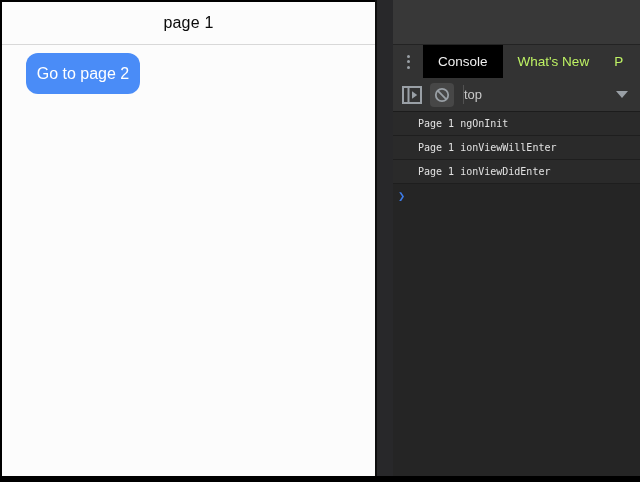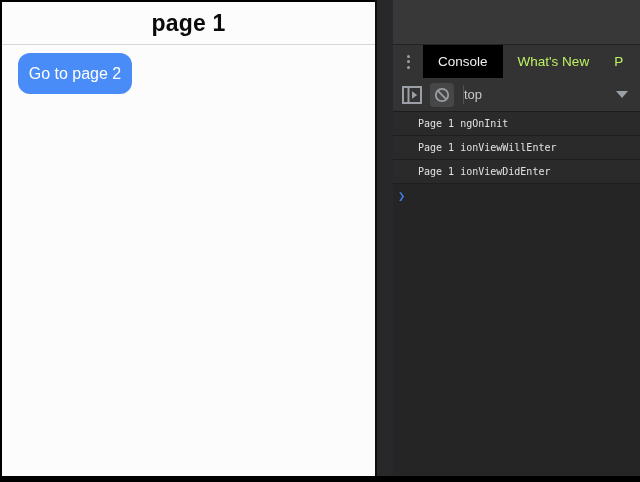--- a/index.html
+++ b/index.html
@@ -11,24 +11,24 @@
   
   .app-window{
     position:absolute;left:2px;top:2px;width:373px;height:474px;
     background:#fcfcfc;overflow:hidden;
   }
   .app-header{
     height:43px;background:#fcfcfc;border-bottom:1px solid #d8d8d8;
     display:flex;align-items:center;justify-content:center;
   }
   .app-title{
-    font-size:23px;font-weight:700;color:#0a0a0a;letter-spacing:.2px;
+    font-size:16px;font-weight:400;color:#0a0a0a;letter-spacing:.2px;
   }
   .app-button{
-    position:absolute;left:16px;top:51px;width:114px;height:41px;
+    position:absolute;left:24px;top:51px;width:114px;height:41px;
     background:#4a8cf7;border:none;border-radius:12px;
     color:#fff;font-size:16px;font-family:"Liberation Sans",sans-serif;
     display:flex;align-items:center;justify-content:center;cursor:pointer;
   }
   
   .panel-divider{
     position:absolute;left:375px;top:0;width:18px;height:476px;
     background:#28282a;border-left:2px solid #0e0e0e;
   }
   

